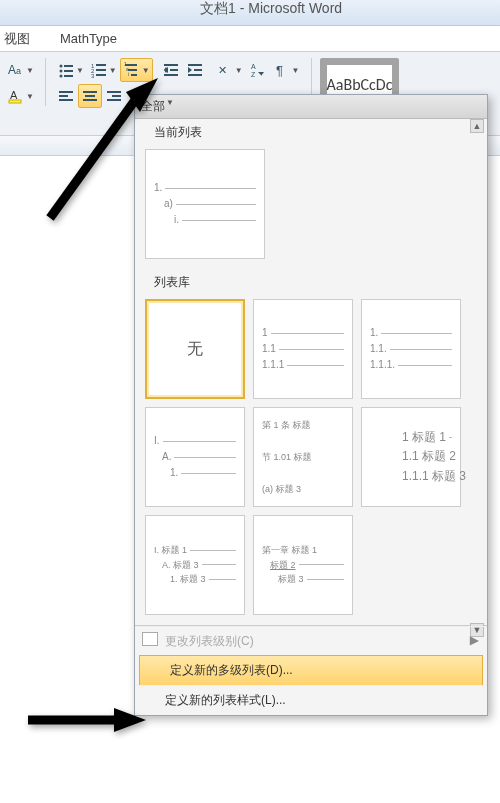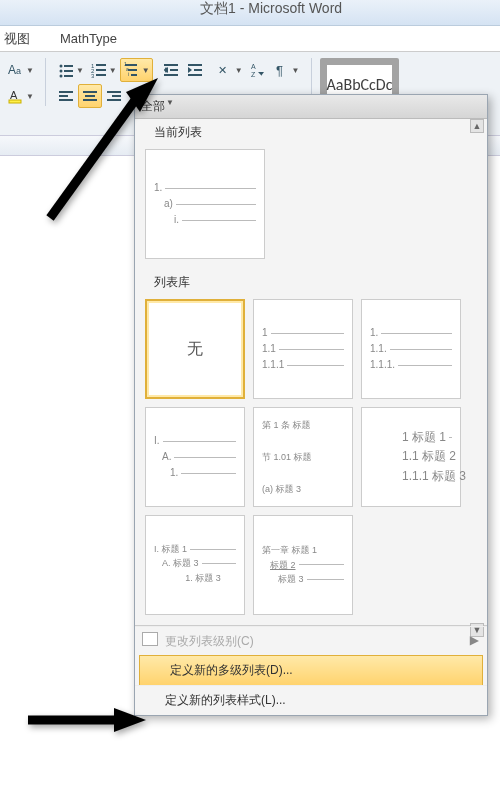--- a/index.html
+++ b/index.html
@@ -456,21 +456,21 @@
     </div>
     <div class="thumb" style="font-size:9px;">
       <div class="ln">
           <span>I. 标题 1</span>
           <span class="bar"></span>
         </div>
       <div class="ln" style="padding-left:8px;">
           <span>A. 标题 3</span>
           <span class="bar"></span>
         </div>
-      <div class="ln" style="padding-left:16px;flex-direction:column;">
+      <div class="ln" style="padding-left:16px;">
           <span>1. 标题 3</span>
           <span class="bar"></span>
         </div>
     </div>
     <div class="thumb" style="font-size:9px;">
       <div class="ln">
           <span>第一章 标题 1</span>
         </div>
       <div class="ln" style="padding-left:8px;text-decoration:underline;">
           <span>标题 2</span>

